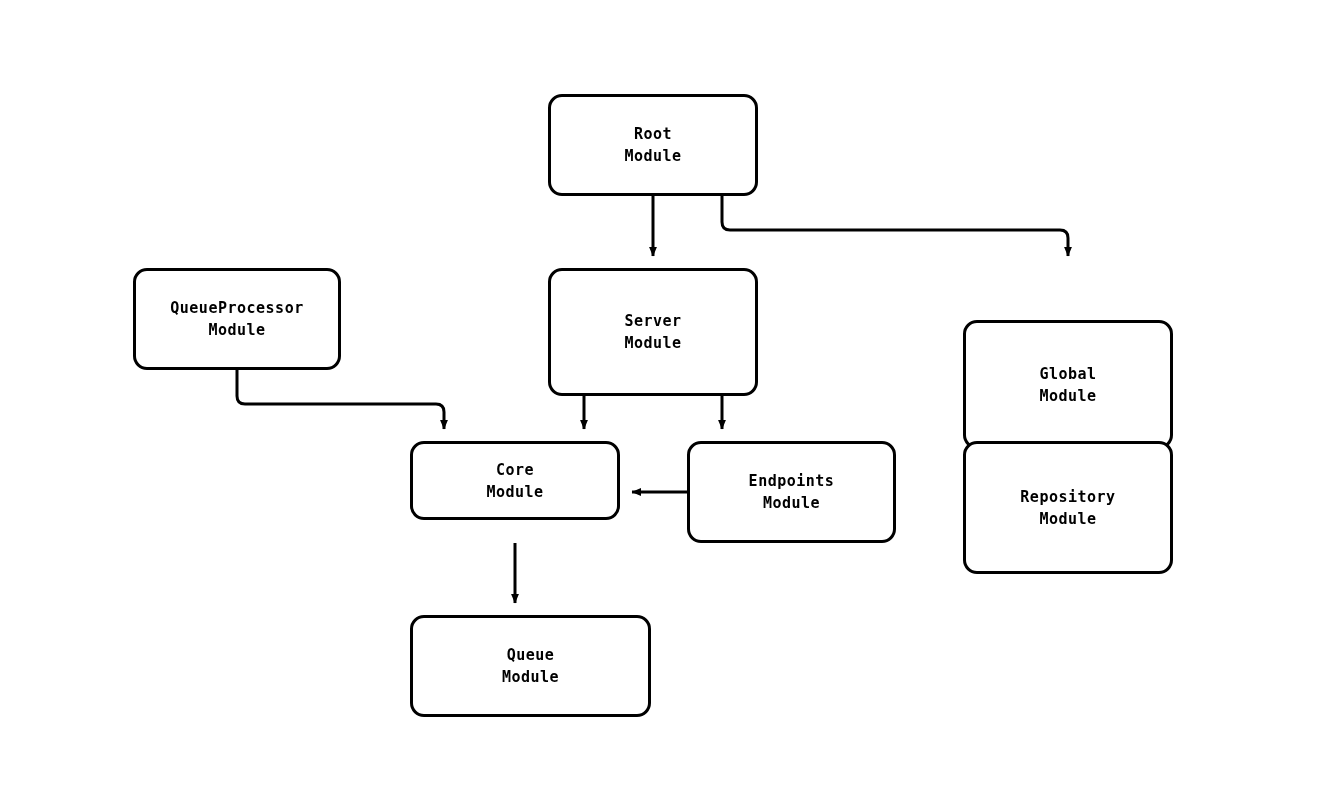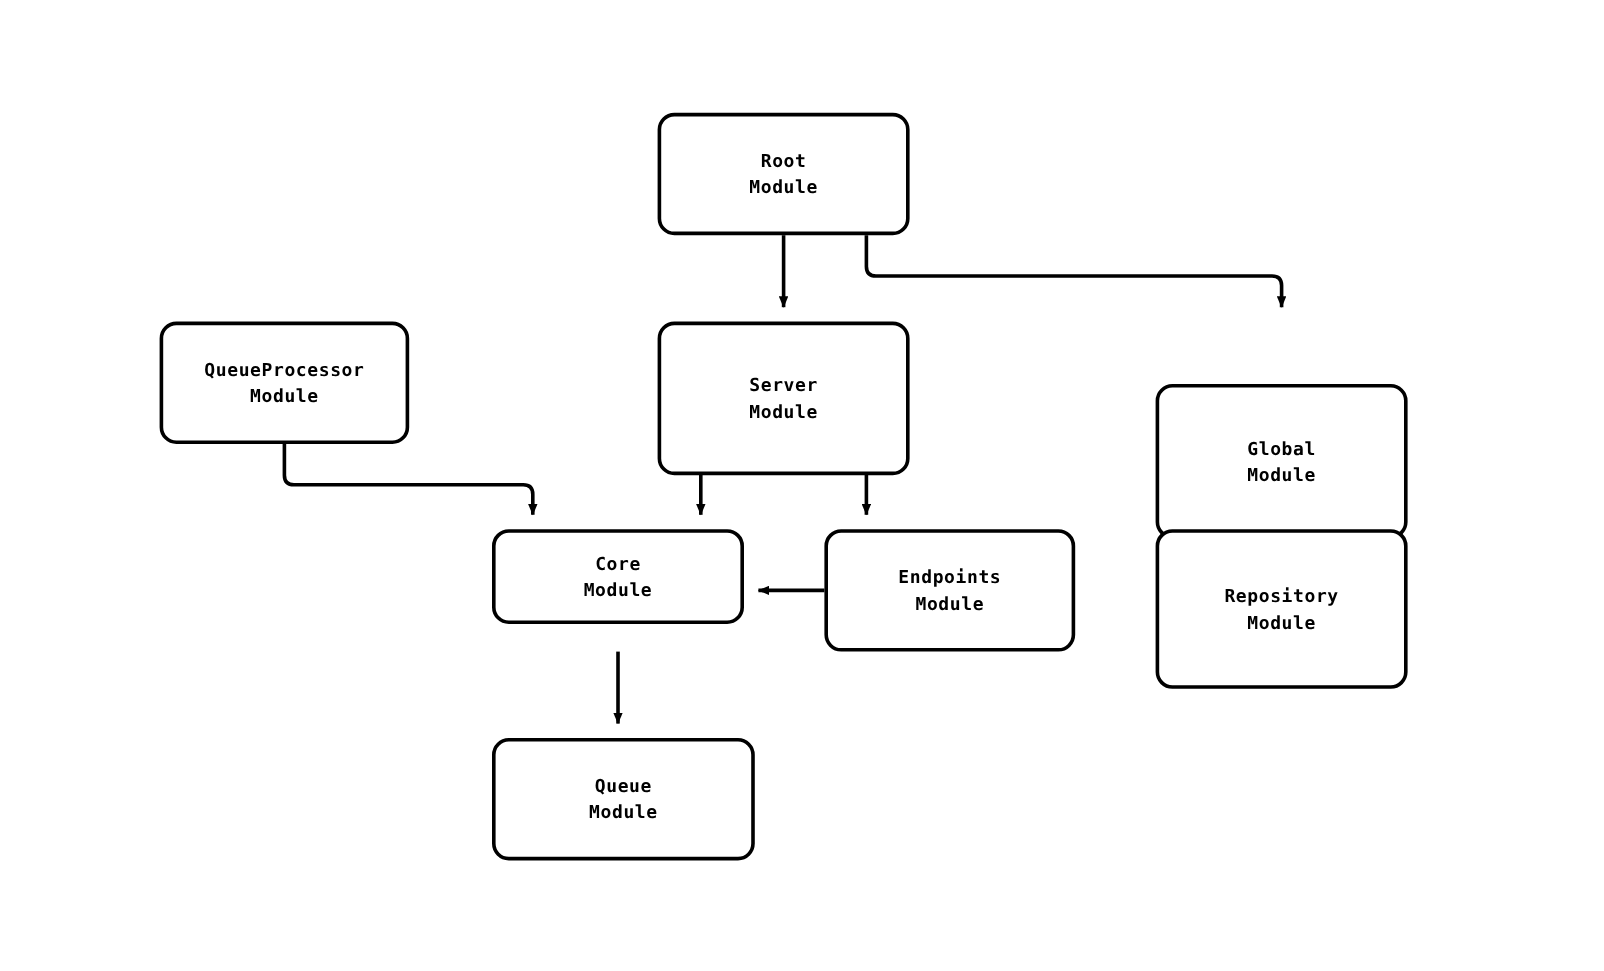--- a/index.html
+++ b/index.html
@@ -103,18 +103,18 @@
   <div class="node" style="left:687px; top:441px; width:209px; height:102px;">
     <span class="node-label">Endpoints</span>
     <span class="node-label">Module</span>
   </div>
 
   <div class="node" style="left:963px; top:441px; width:210px; height:133px;">
     <span class="node-label">Repository</span>
     <span class="node-label">Module</span>
   </div>
 
-  <div class="node" style="left:410px; top:615px; width:219px; height:102px;">
+  <div class="node" style="left:410px; top:615px; width:241px; height:102px;">
     <span class="node-label">Queue</span>
     <span class="node-label">Module</span>
   </div>
 
 </div>
 
 </body></html>

